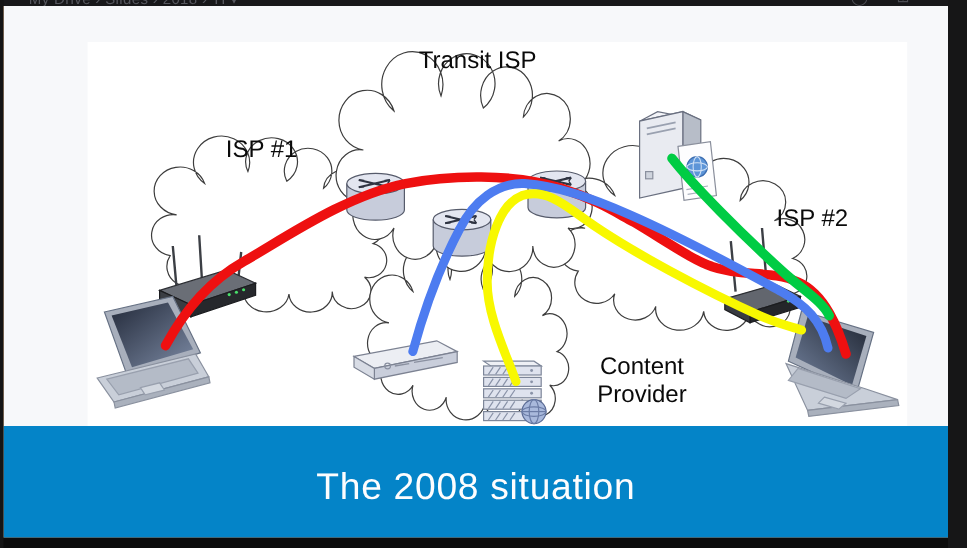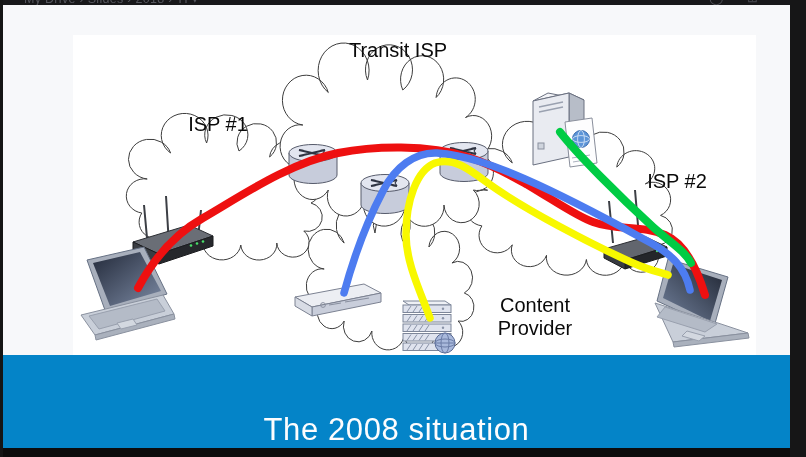--- a/index.html
+++ b/index.html
@@ -10,21 +10,21 @@
               background:#18181a;overflow:hidden;z-index:6;}
   .crumbs{position:absolute;top:-9px;left:24px;font-size:12.5px;color:#56575e;
           white-space:nowrap;letter-spacing:.3px;}
   .chrome-icons{position:absolute;top:-10px;right:38px;font-size:13px;color:#4c4d53;
           letter-spacing:10px;white-space:nowrap;}
   
   .stage{position:absolute;left:3px;top:5px;width:787px;height:443px;background:#f7f8fa;}
   .canvas{position:absolute;left:70px;top:30px;width:683px;height:320px;background:#ffffff;}
   .canvas svg{display:block;width:683px;height:320px;}
   .titlebar{position:absolute;left:0;top:350px;width:787px;height:93px;background:#0484c8;
-            display:flex;align-items:flex-end;justify-content:center;}
+            display:flex;align-items:center;justify-content:center;}
   .title{color:#fdfdfe;font-size:31px;font-weight:300;letter-spacing:.6px;padding-top:9px;}
   
   .bottom-strip{position:absolute;left:0;top:448px;width:806px;height:9px;background:#0c0c0c;z-index:7;}
   .left-edge{position:absolute;left:0;top:0;width:3px;height:457px;background:#151515;z-index:8;}
   .right-edge{position:absolute;left:790px;top:0;width:16px;height:457px;background:#161617;z-index:8;}
   text{font-family:"Liberation Sans",sans-serif;}
 </style>
 </head>
 <body>
 

